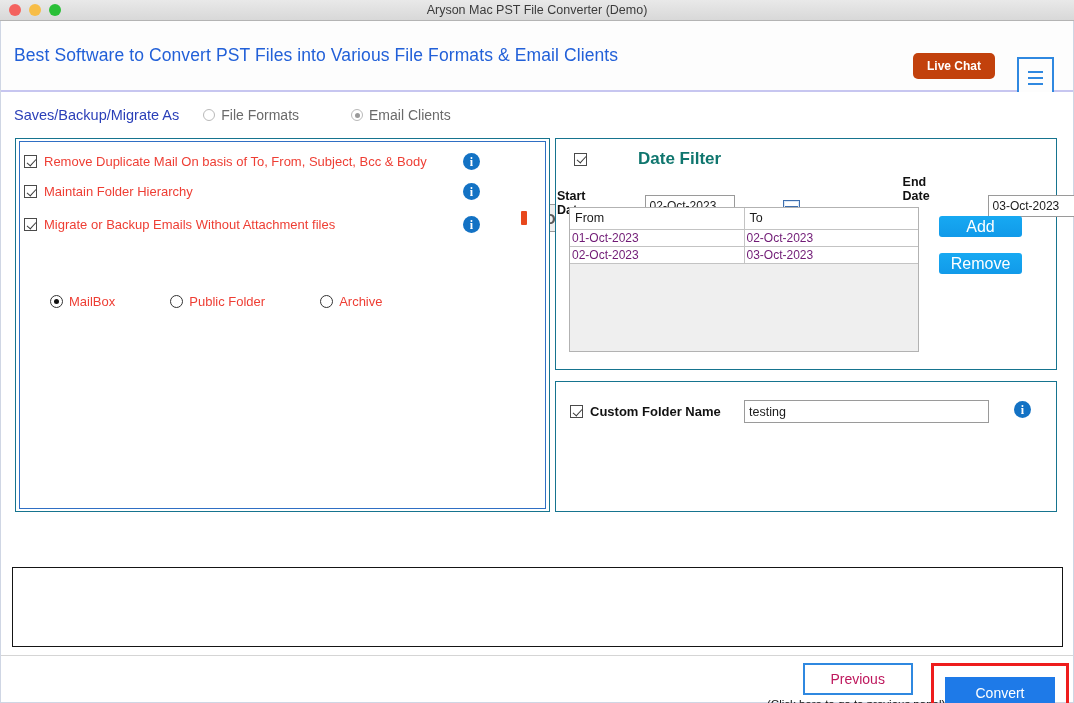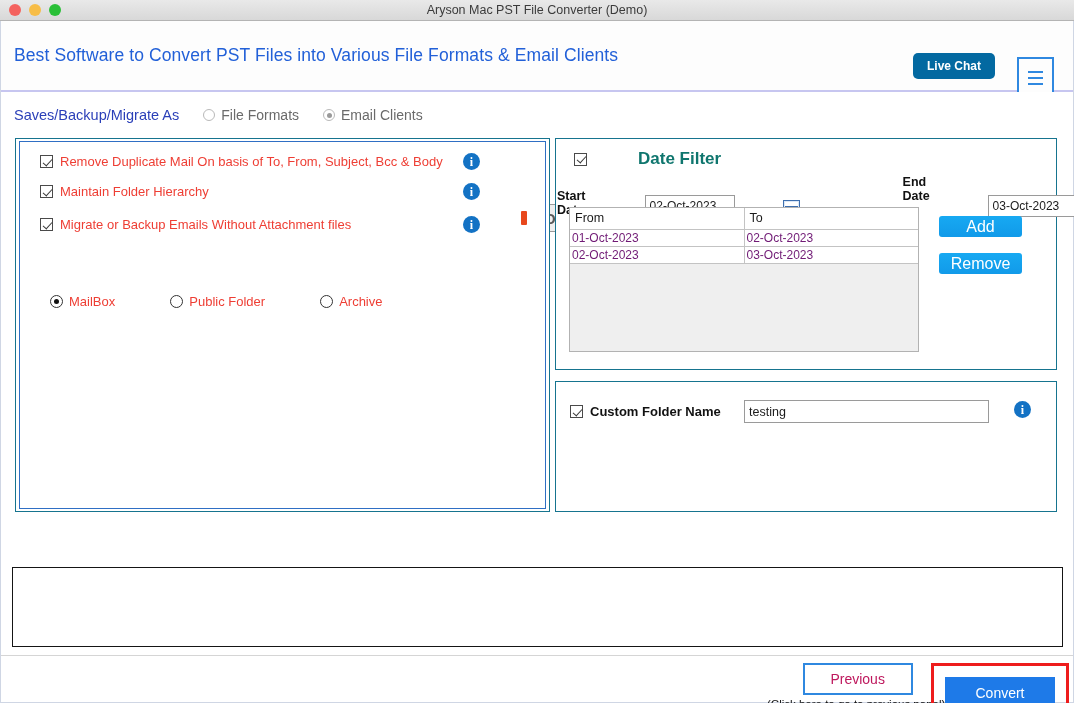--- a/index.html
+++ b/index.html
@@ -62,21 +62,21 @@
   .banner-title {
     margin-left: 13px;
     font-size: 17.5px;
     color: #2260d8;
     letter-spacing: .1px;
     white-space: nowrap;
   }
   .live-chat {
     position: absolute; right: 78px; top: 45px;
     transform: translateY(-50%);
-    background: #0369a1;
+    background: #c2410c;
     color: #fff;
     font-size: 12px; font-weight: bold;
     border: none; border-radius: 5px;
     padding: 6px 14px;
     cursor: pointer;
   }
   .hamburger {
     position: absolute; right: 19px; top: 36px;
     width: 37px; height: 41px;
     border: 2px solid #2f88e0;
@@ -95,21 +95,21 @@
     position: relative;
     height: 46px;
     display: flex; align-items: center;
     background: #fff;
   }
   .saves-label {
     margin-left: 13px;
     color: #2a3fb8;
     font-size: 14.5px;
   }
-  .radio-group { display: flex; align-items: center; margin-left: 24px; gap: 24px; }
+  .radio-group { display: flex; align-items: center; margin-left: 24px; gap: 52px; }
   .radio-opt { display: flex; align-items: center; gap: 6px; cursor: pointer; }
   .radio-opt .lbl { font-size: 14px; color: #6a6a6a; }
   .rb {
     width: 12px; height: 12px; border-radius: 50%;
     border: 1px solid #b9b9b9; background: #fff;
     display: inline-block; position: relative;
   }
   .rb.on::after {
     content: ""; position: absolute;
     left: 2.5px; top: 2.5px; width: 5px; height: 5px;
@@ -179,21 +179,21 @@
     position: absolute; left: 3px; top: 2px;
     width: 527px; height: 368px;
     border: 1px solid #2f6fc4;
   }
   .panel-right-top { left: 543px; top: 0;   width: 502px; height: 232px; }
   .panel-right-bot { left: 543px; top: 243px; width: 502px; height: 131px; }
 
   
   .cb-row {
     position: absolute; display: flex; align-items: center;
-    left: 20px;
+    left: 4px;
     text-align: right;
   }
   .cbx {
     width: 13px; height: 13px;
     border: 1px solid #4a4a4a; background: #fff;
     position: relative; flex: none;
     display: inline-block;
   }
   .cbx.checked::after {
     content: ""; position: absolute;

